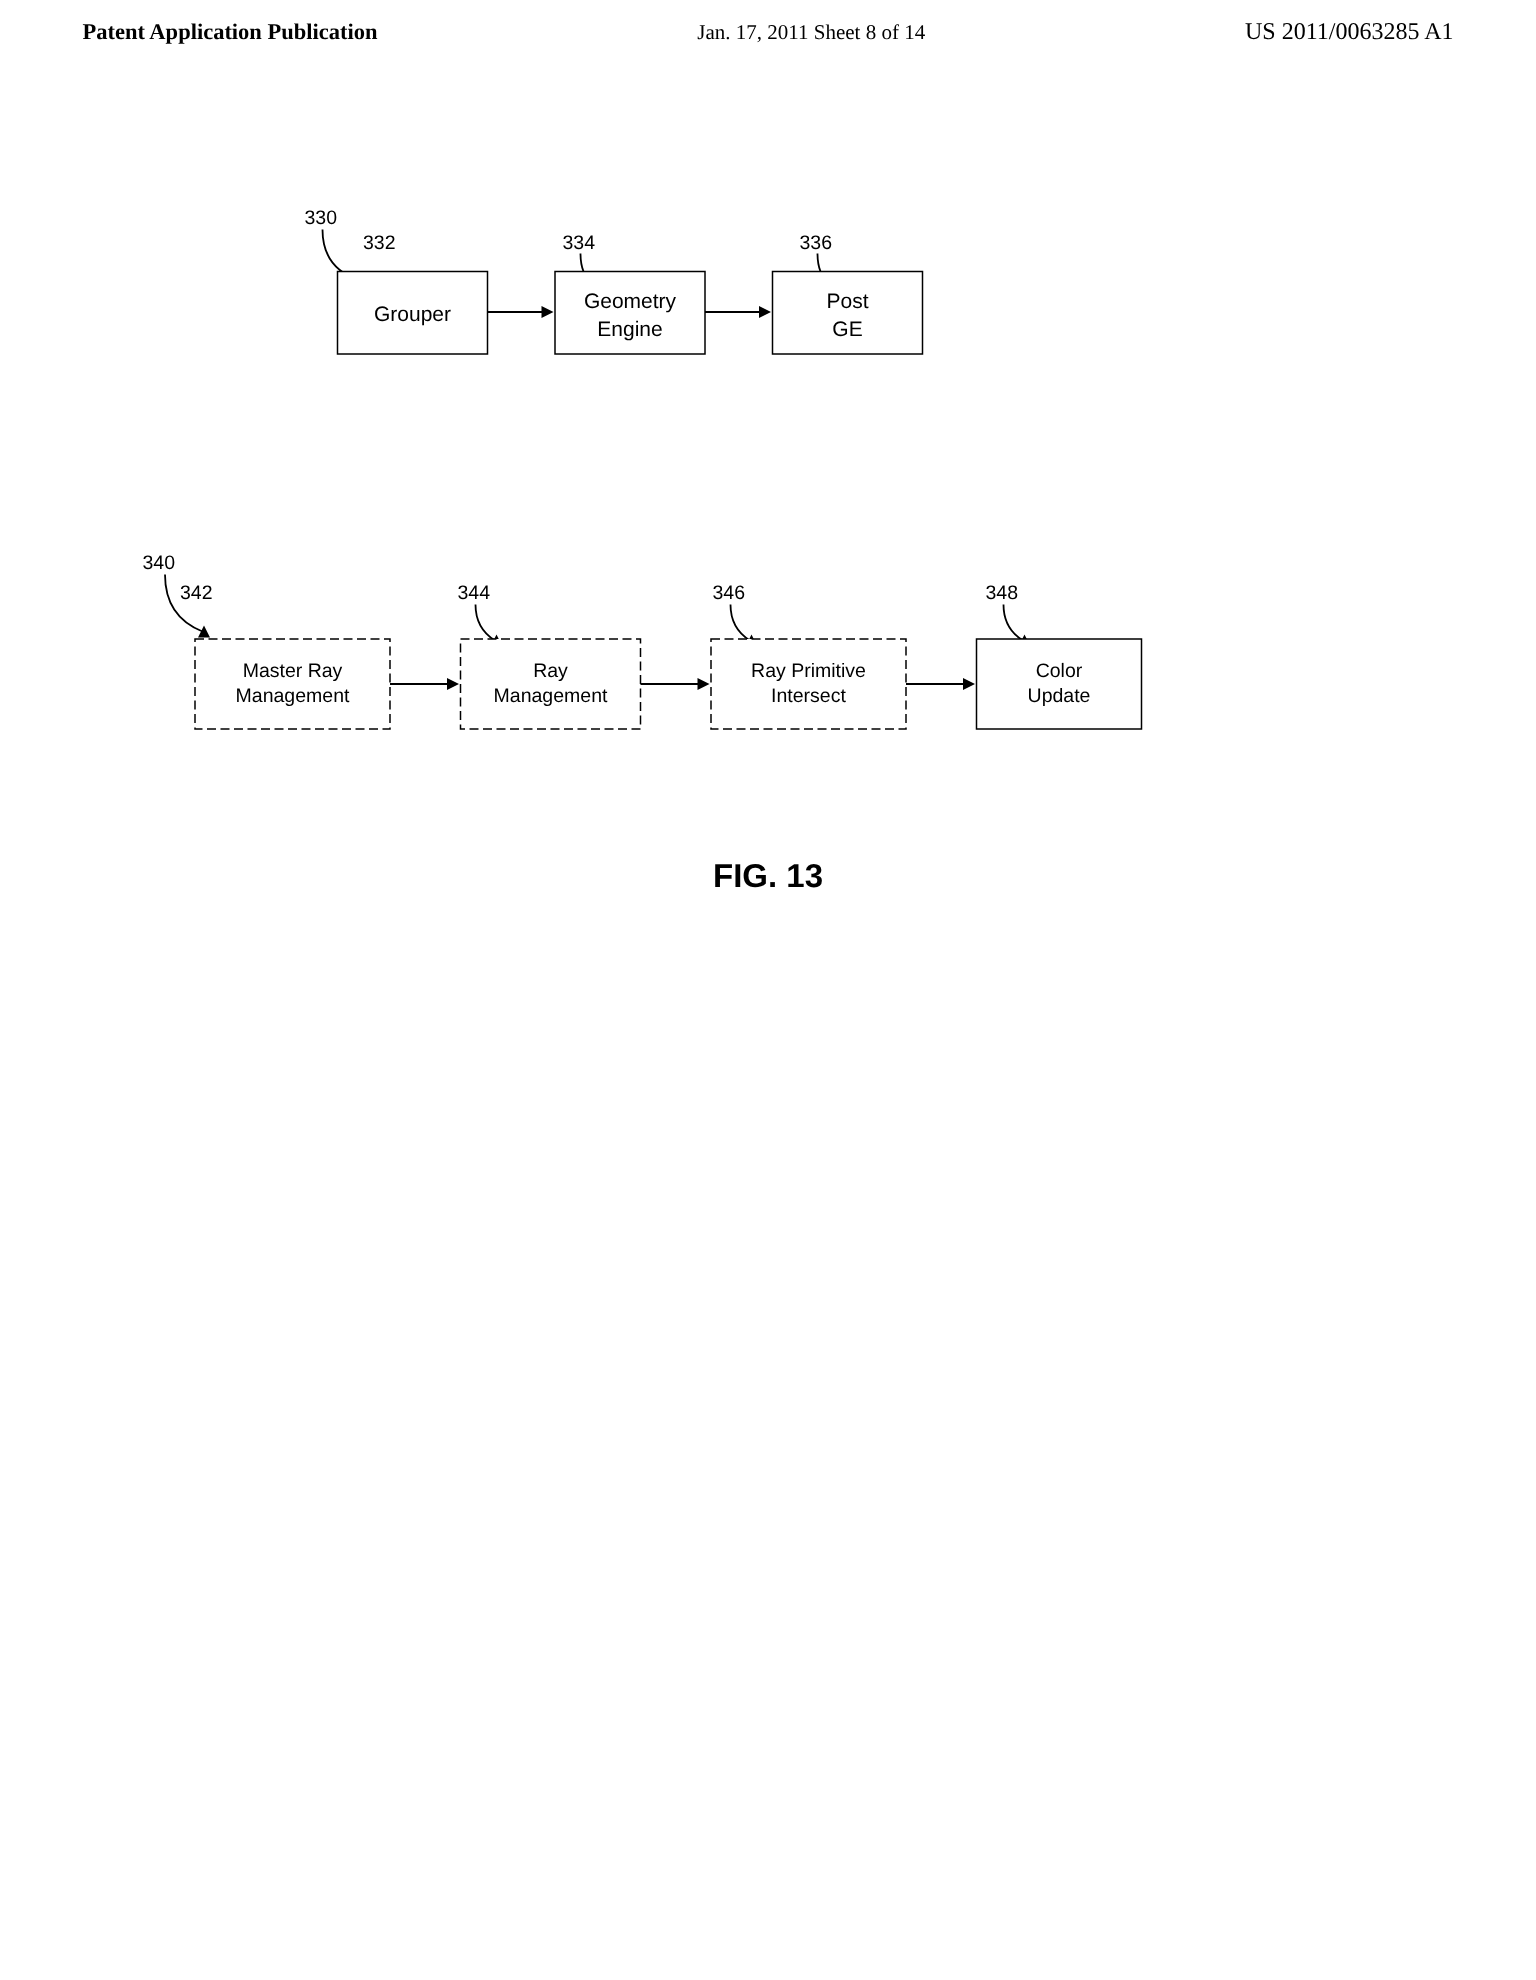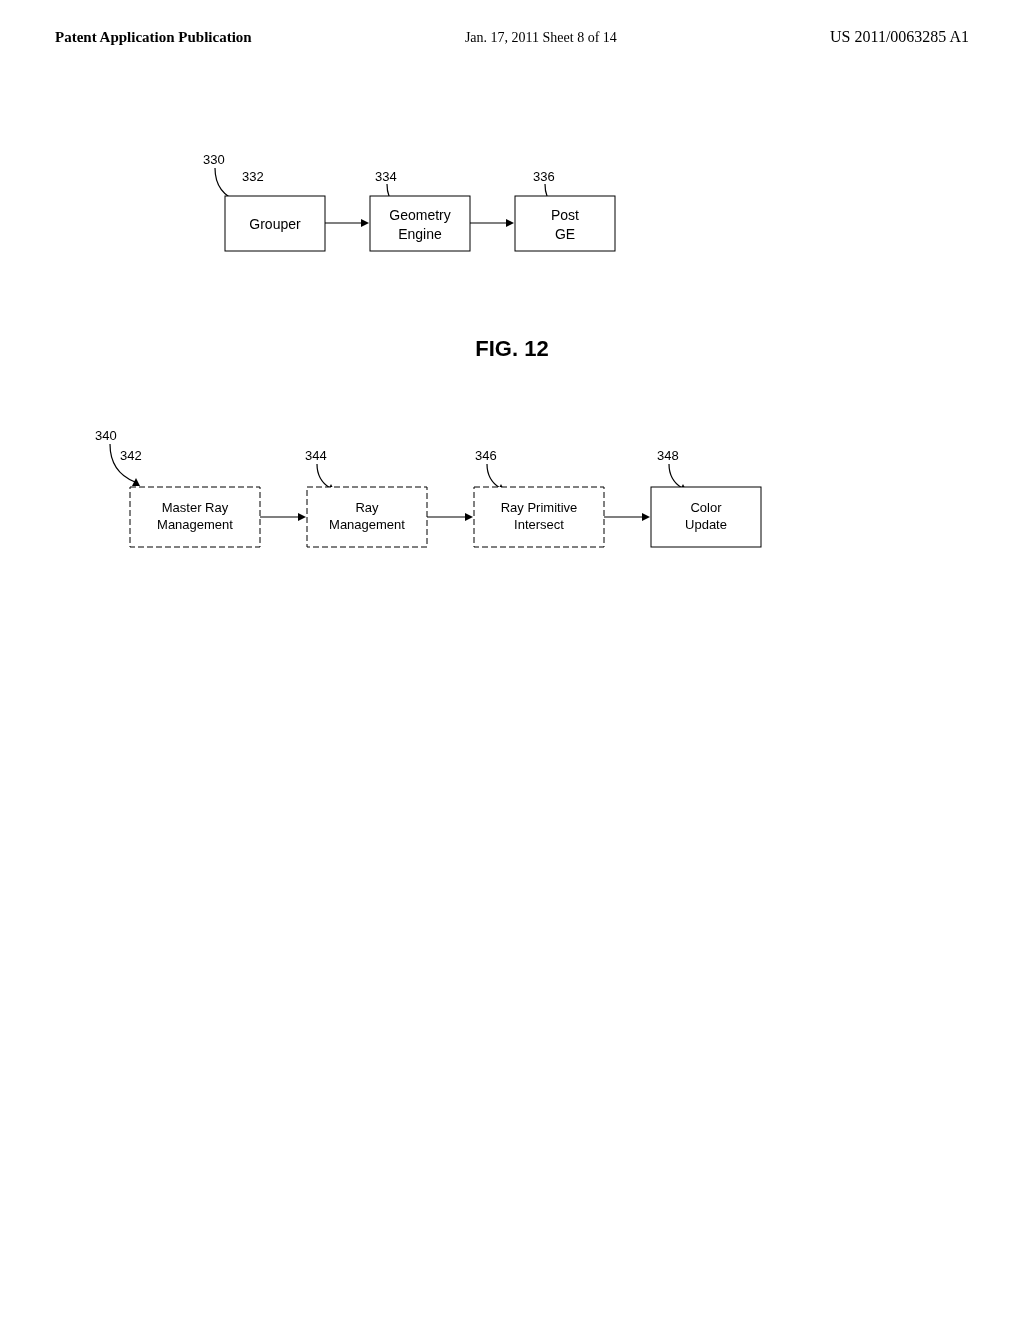--- a/index.html
+++ b/index.html
@@ -10,21 +10,21 @@
       min-height: 1320px;
       position: relative;
       color: #000000;
     }
 
     
     .header {
       display: flex;
       justify-content: space-between;
       align-items: baseline;
-      padding: 28px 55px 0 55px;
+      padding: 13px 55px 0 55px;
       border-bottom: none;
     }
     .header-left {
       font-weight: bold;
       font-size: 15px;
     }
     .header-center {
       font-size: 14px;
     }
     .header-right {
@@ -108,21 +108,20 @@
 
         <path d="M 430 38 Q 430 52 438 58" fill="none" stroke="#000" stroke-width="1.2"></path>
         <polygon points="435,62 439,54 443,62" fill="#000"></polygon>
 
         <rect x="400" y="50" width="100" height="55" fill="white" stroke="#000" stroke-width="1"></rect>
         <text x="450" y="74" font-family="Arial,sans-serif" font-size="14" fill="#000" text-anchor="middle">Post</text>
         <text x="450" y="93" font-family="Arial,sans-serif" font-size="14" fill="#000" text-anchor="middle">GE</text>
       </svg>
     </div>
 
-    <div class="fig-title" style="margin-top:20px;">FIG. 12</div>
   </div>
 
   <div class="fig13-section">
     <div class="diagram-area">
       <svg width="800" height="190" style="margin-left:30px; display:block;">
 
         <text x="10" y="18" font-family="Arial,sans-serif" font-size="13" fill="#000">340</text>
 
         <path d="M 25 22 Q 25 50 50 60" fill="none" stroke="#000" stroke-width="1.2"></path>
         <polygon points="47,64 51,56 55,64" fill="#000"></polygon>
@@ -164,15 +163,16 @@
 
         <path d="M 584 42 Q 584 58 597 66" fill="none" stroke="#000" stroke-width="1.2"></path>
         <polygon points="594,70 598,62 602,70" fill="#000"></polygon>
 
         <rect x="566" y="65" width="110" height="60" fill="white" stroke="#000" stroke-width="1"></rect>
         <text x="621" y="90" font-family="Arial,sans-serif" font-size="13" fill="#000" text-anchor="middle">Color</text>
         <text x="621" y="107" font-family="Arial,sans-serif" font-size="13" fill="#000" text-anchor="middle">Update</text>
       </svg>
     </div>
 
+    <div class="fig-title" style="margin-top:20px;">FIG. 13</div>
   </div>
 
 </div>
 
 </body></html>

